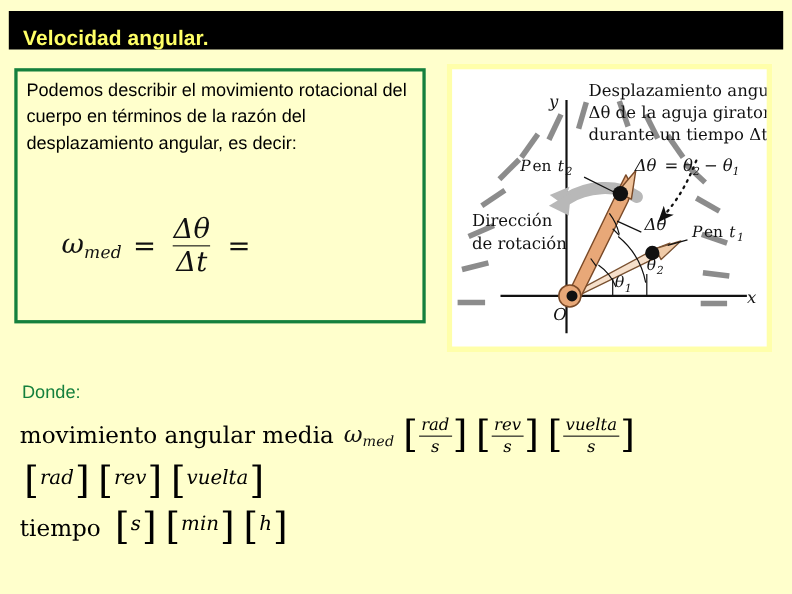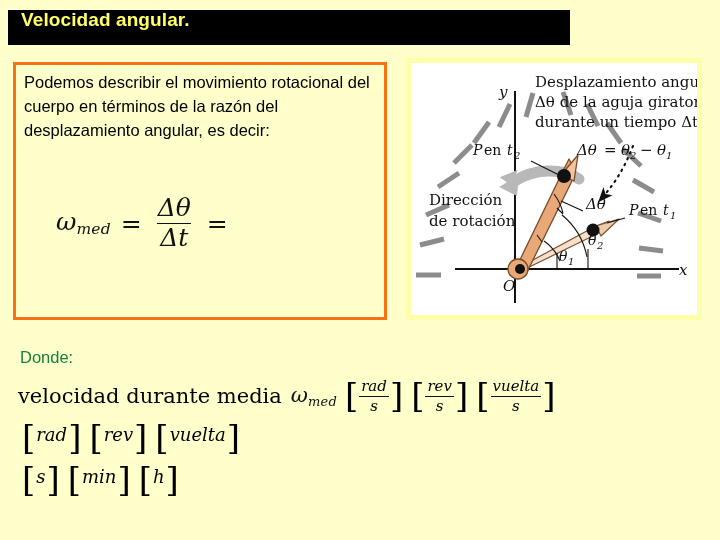--- a/index.html
+++ b/index.html
@@ -17,41 +17,41 @@
   .slide {
     position: absolute;
     left: 0; top: 0;
     width: 720px; height: 540px;
   }
 
   
   .title-bar {
     position: absolute;
     left: 8px; top: 10px;
-    width: 562px; height: 35px;
+    width: 704px; height: 35px;
     background: #000000;
     display: flex;
-    align-items: flex-start;
+    align-items: flex-end;
   }
   .title-text {
     color: #ffff66;
     font-family: "Liberation Sans", sans-serif;
     font-size: 19px;
     font-weight: bold;
     letter-spacing: 0.1px;
     padding-left: 13px;
     line-height: 1;
   }
 
   
   .red-box {
     position: absolute;
     left: 13px; top: 62px;
-    width: 374px; height: 258px;
-    border: 3px solid #f97316;
+    width: 374px; height: 232px;
+    border: 3px solid #15803d;
     box-sizing: border-box;
     background: transparent;
   }
   .body-para {
     position: absolute;
     left: 8px; top: 5px;
     width: 360px;
     color: #000;
     font-family: "Liberation Sans", sans-serif;
     font-size: 16.5px;
@@ -189,21 +189,21 @@
       </span>
       <span class="math eq">=</span>
     </div>
   </div>
 
   <div class="donde">Donde:</div>
 
   <div class="def-lines">
 
     <div class="def-line">
-      <span class="lbl">velocidad durante media</span>
+      <span class="lbl">movimiento angular media</span>
       <span class="math sym"><span>ω</span><sub class="m">med</sub></span>
 
       <span class="bracket">
         <span class="bk">[</span>
         <span class="unit-frac">
           <span class="num">rad</span>
           <span class="den">s</span>
         </span>
         <span class="bk">]</span>
       </span>
@@ -240,20 +240,21 @@
         <span class="bk">]</span>
       </span>
       <span class="bracket">
         <span class="bk">[</span>
         <span class="unit-plain">vuelta</span>
         <span class="bk">]</span>
       </span>
     </div>
 
     <div class="def-line">
+      <span class="lbl">tiempo</span>
 
       <span class="bracket">
         <span class="bk">[</span>
         <span class="unit-plain">s</span>
         <span class="bk">]</span>
       </span>
       <span class="bracket">
         <span class="bk">[</span>
         <span class="unit-plain">min</span>
         <span class="bk">]</span>

